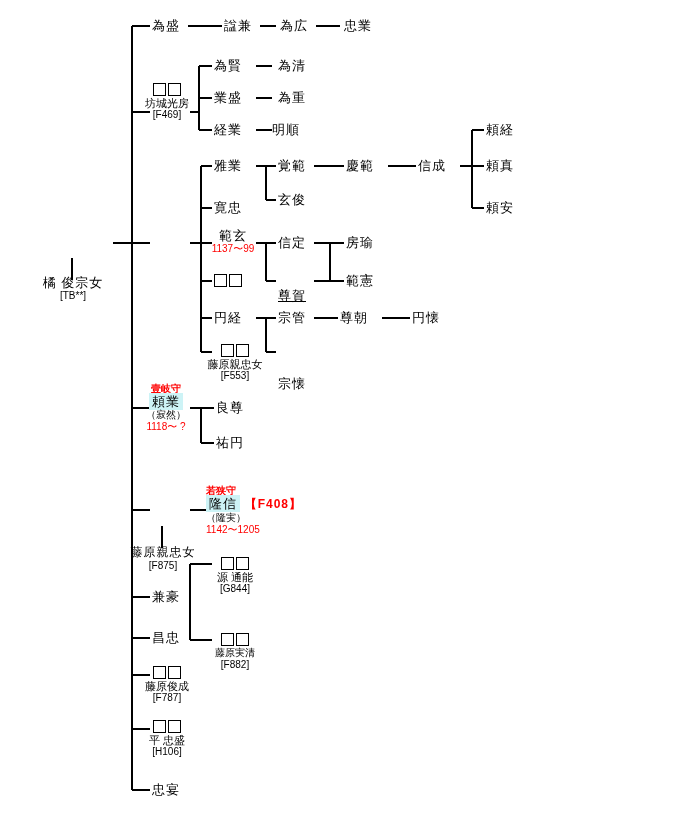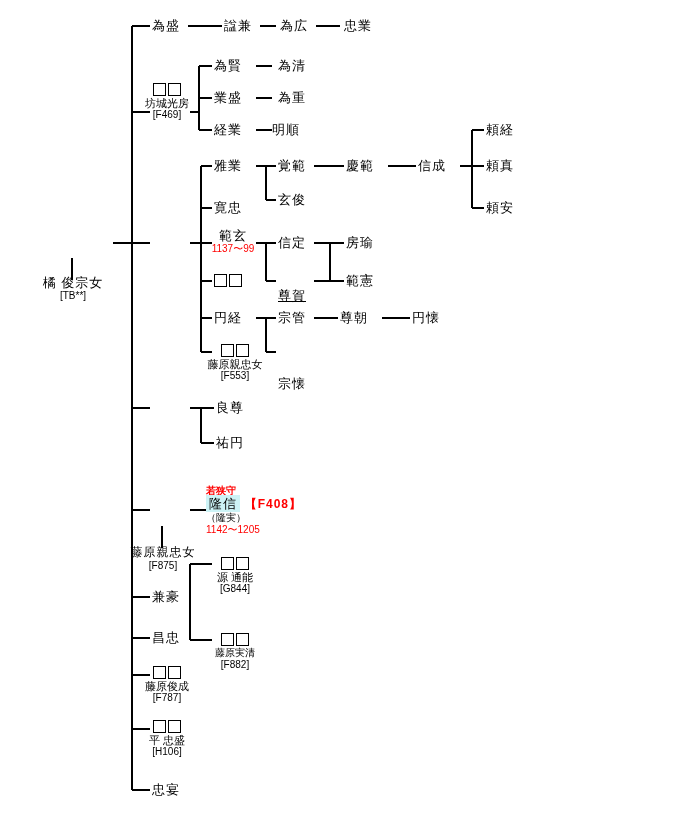--- a/index.html
+++ b/index.html
@@ -168,20 +168,26 @@
 
   <div class="node nm" style="left:152px; top:18px;">為盛</div>
 
   <div class="node" style="left:138px; top:82px; width:58px;">
     <div class="nm ctr"><span class="sq"></span><span class="sq" style="margin-right:0"></span></div>
     <div class="fcode ctr" style="font-size:11px">坊城光房</div>
     <div class="fcode ctr">[F469]</div>
   </div>
 
 
+  <div class="node" style="left:140px; top:383px; width:52px;">
+    <div class="title ctr">壹岐守</div>
+    <div class="nm ctr"><span class="hl">頼業</span></div>
+    <div class="kana ctr">（寂然）</div>
+    <div class="years ctr">1118〜 ?</div>
+  </div>
 
   <div class="node" style="left:126px; top:545px; width:74px;">
     <div class="nm ctr" style="font-size:12px">藤原親忠女</div>
     <div class="fcode ctr">[F875]</div>
   </div>
 
   <div class="node nm" style="left:152px; top:589px;">兼豪</div>
   <div class="node nm" style="left:152px; top:630px;">昌忠</div>
 
   <div class="node" style="left:138px; top:665px; width:58px;">

